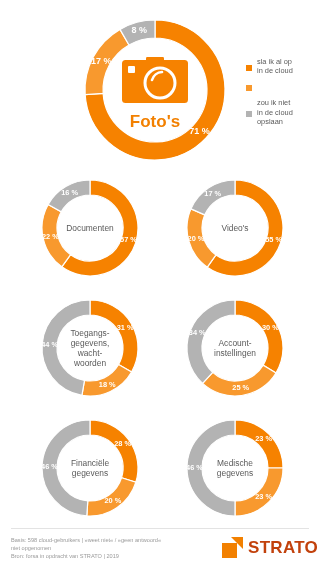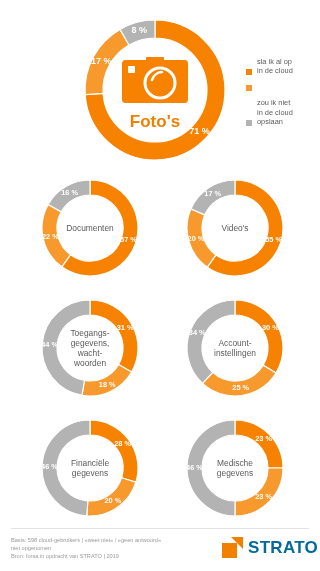--- a/index.html
+++ b/index.html
@@ -45,21 +45,21 @@
   }
   
   .legend {
     position: absolute;
     left: 246px;
     top: 57px;
     width: 74px;
   }
   .legend-row {
     display: flex;
-    align-items: flex-end;
+    align-items: center;
     margin-bottom: 7px;
   }
   .legend-swatch {
     width: 6px;
     height: 6px;
     flex: 0 0 6px;
     margin-top: 3px;
     margin-right: 5px;
   }
   .legend-text {
@@ -122,21 +122,21 @@
     width: 12px;
     height: 12px;
     background: #F28000;
     clip-path: polygon(0 0, 100% 0, 100% 100%);
   }
   .logo-word {
     font-family: "Liberation Sans", sans-serif;
     font-weight: bold;
     font-size: 17px;
     letter-spacing: 0.3px;
-    color: #0369a1;
+    color: #c2410c;
   }
 </style>
 </head>
 <body>
 
 <div class="stage">
 
   <svg class="donut-svg" style="left:80px; top:15px;" width="150" height="150" viewBox="0 0 150 150">
     <g id="segs-0">
         <path d="M 75 5 A 70 70 0 1 1 5.1498753732977605 79.57821904611002 L 23.111335991592618 78.40096271996744 A 52 52 0 1 0 75 23 Z" fill="#F68200" stroke="#ffffff" stroke-width="1.2"></path>

